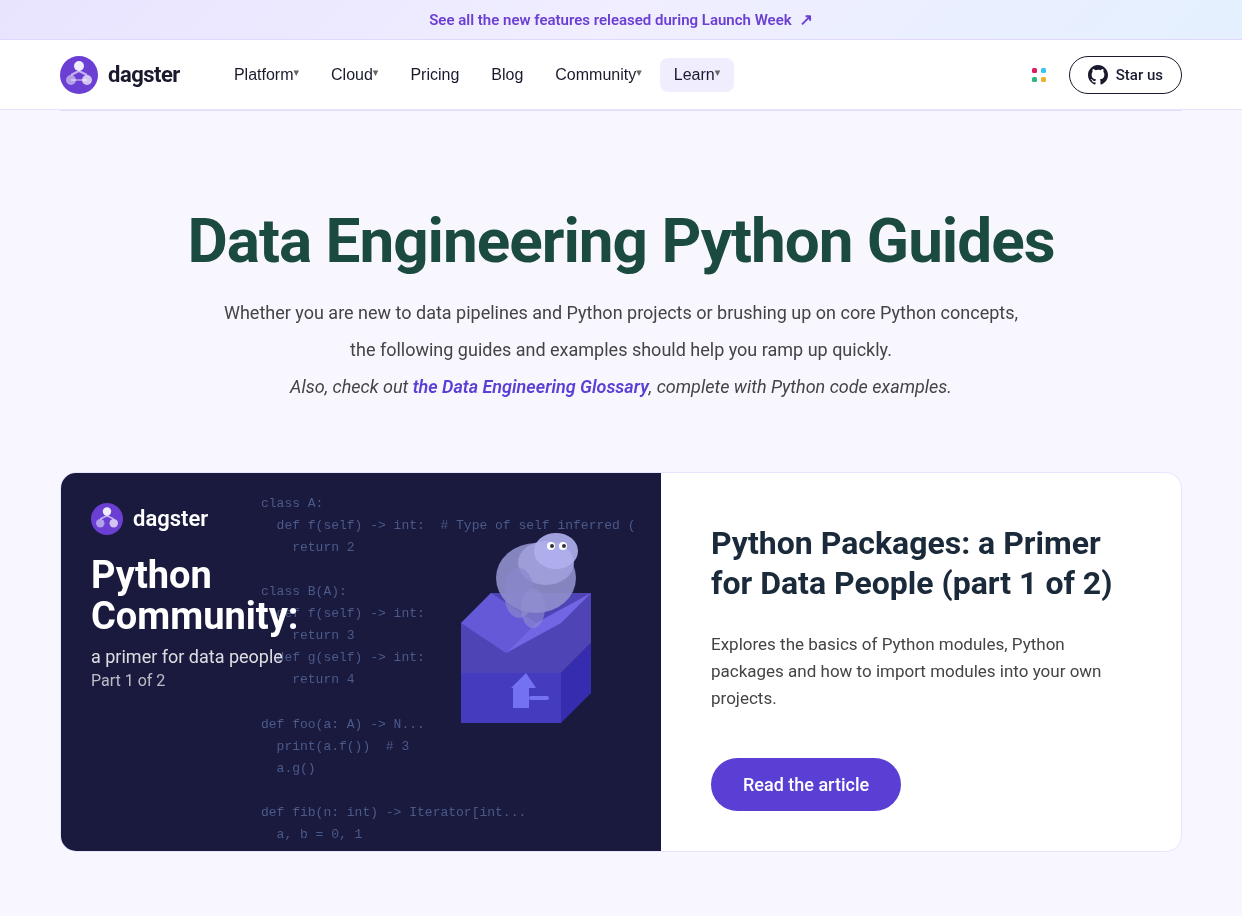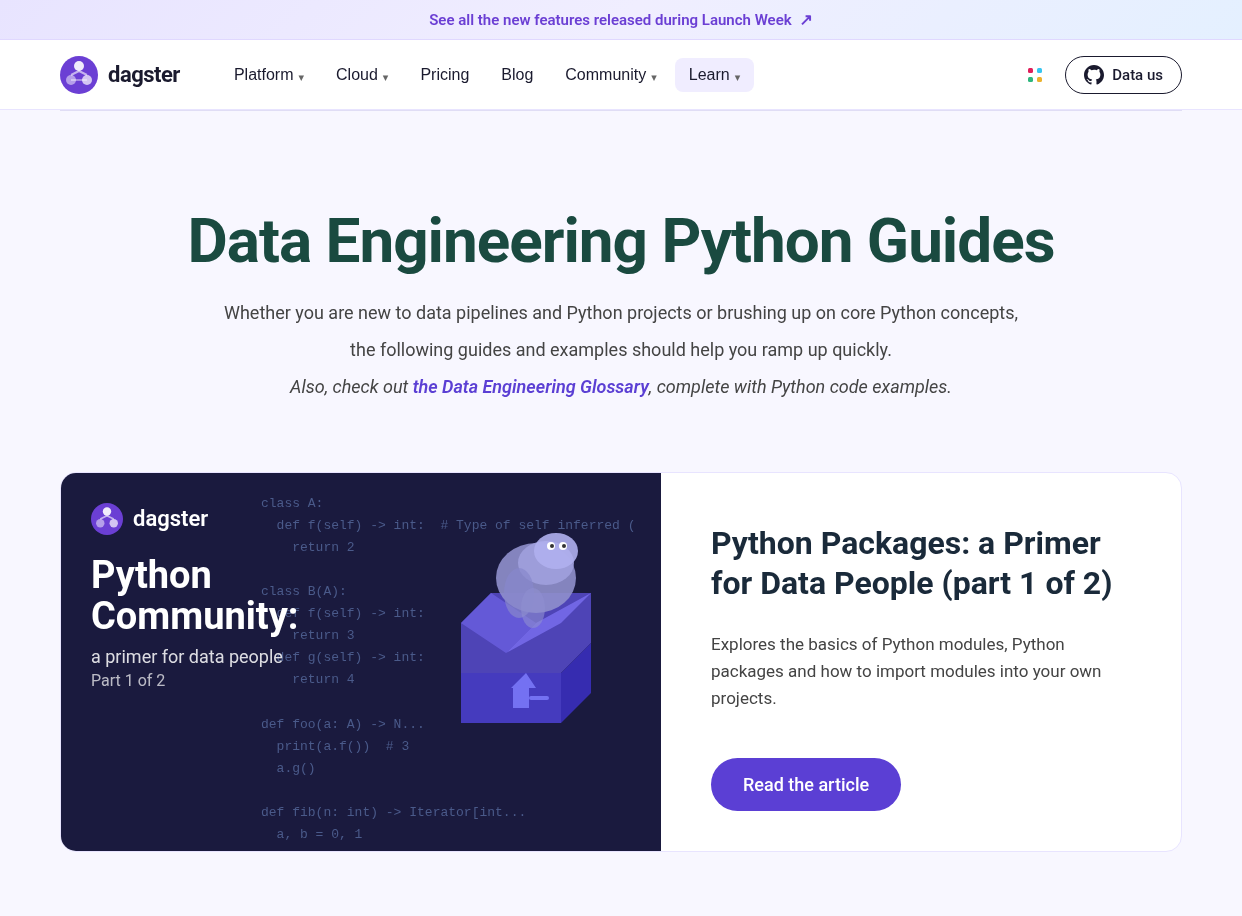--- a/index.html
+++ b/index.html
@@ -54,22 +54,21 @@
       letter-spacing: -0.5px;
     }
     .nav-links {
       display: flex;
       align-items: center;
       gap: 4px;
       flex: 1;
     }
     .nav-item {
       display: flex;
-      align-items: flex-end;
-      gap: 5px;
+      align-items: flex-start;
       padding: 8px 14px;
       font-size: 16px;
       color: #1a1a2e;
       text-decoration: none;
       border-radius: 8px;
       cursor: pointer;
       font-weight: 400;
       background: none;
       border: none;
     }
@@ -325,21 +324,21 @@
         <rect x="4" y="4" width="5" height="5" rx="1.5" fill="#E01E5A"></rect>
         <rect x="13" y="4" width="5" height="5" rx="1.5" fill="#36C5F0"></rect>
         <rect x="4" y="13" width="5" height="5" rx="1.5" fill="#2EB67D"></rect>
         <rect x="13" y="13" width="5" height="5" rx="1.5" fill="#ECB22E"></rect>
       </svg>
     </button>
     <a class="github-btn" href="#">
       <svg width="20" height="20" viewBox="0 0 20 20" fill="currentColor" xmlns="http://www.w3.org/2000/svg">
         <path d="M10 0C4.477 0 0 4.477 0 10c0 4.42 2.865 8.166 6.839 9.489.5.092.682-.217.682-.482 0-.237-.008-.866-.013-1.7-2.782.604-3.369-1.341-3.369-1.341-.454-1.154-1.11-1.462-1.11-1.462-.908-.62.069-.608.069-.608 1.003.07 1.531 1.03 1.531 1.03.892 1.529 2.341 1.087 2.91.832.092-.647.35-1.088.636-1.338-2.22-.253-4.555-1.11-4.555-4.943 0-1.091.39-1.984 1.029-2.683-.103-.253-.446-1.27.098-2.647 0 0 .84-.269 2.75 1.025A9.578 9.578 0 0110 4.836c.85.004 1.705.115 2.504.337 1.909-1.294 2.747-1.025 2.747-1.025.546 1.377.203 2.394.1 2.647.64.699 1.028 1.592 1.028 2.683 0 3.842-2.339 4.687-4.566 4.935.359.309.678.919.678 1.852 0 1.336-.012 2.415-.012 2.743 0 .267.18.578.688.48C17.138 18.163 20 14.418 20 10c0-5.523-4.477-10-10-10z"></path>
       </svg>
-      <span>Data us</span>
+      <span>Star us</span>
     </a>
   </div>
 </nav>
 
 <div class="nav-divider"></div>
 
 <section class="hero">
   <h1 class="hero-title">Data Engineering Python Guides</h1>
   <p class="hero-subtitle">Whether you are new to data pipelines and Python projects or brushing up on core Python concepts,</p>
   <p class="hero-subtitle">the following guides and examples should help you ramp up quickly.</p>

